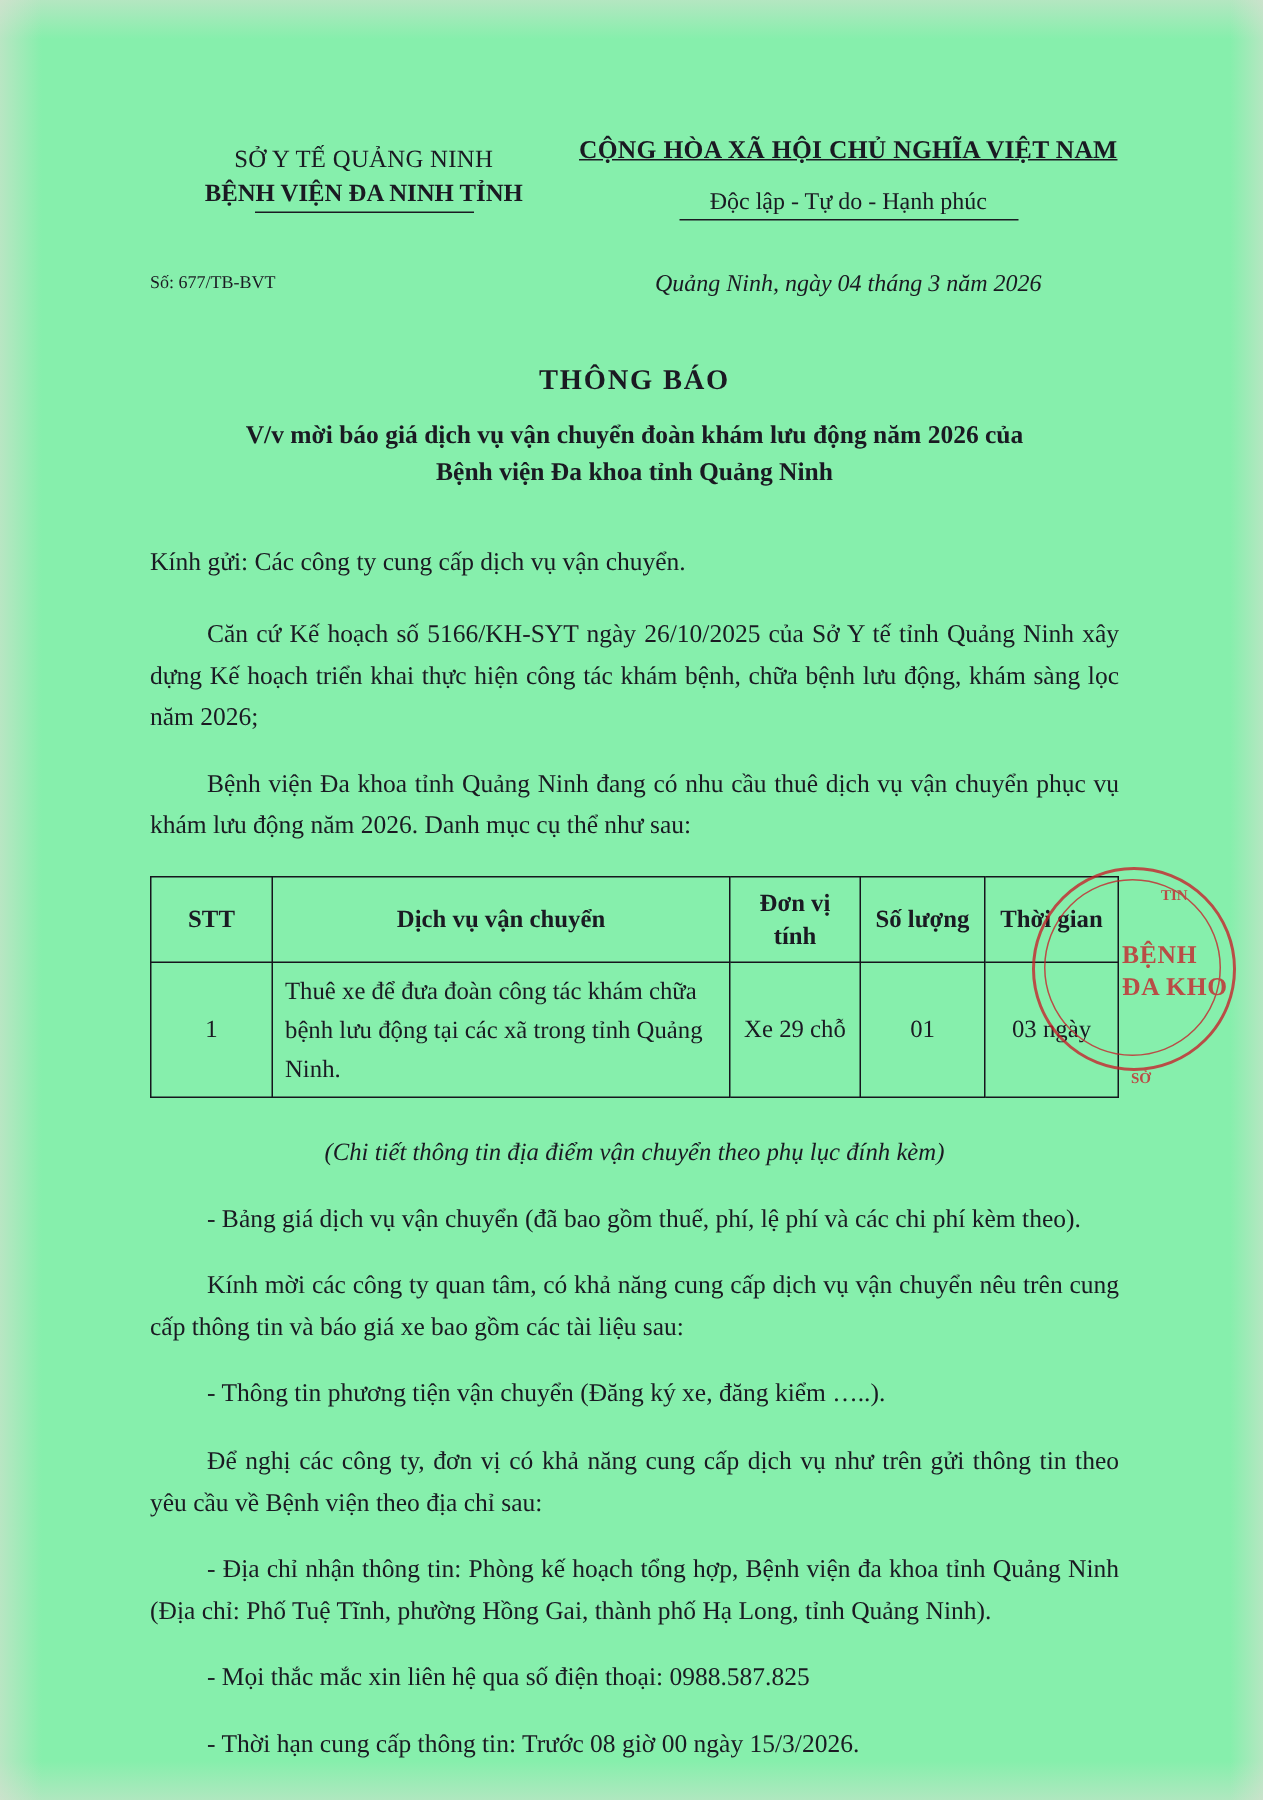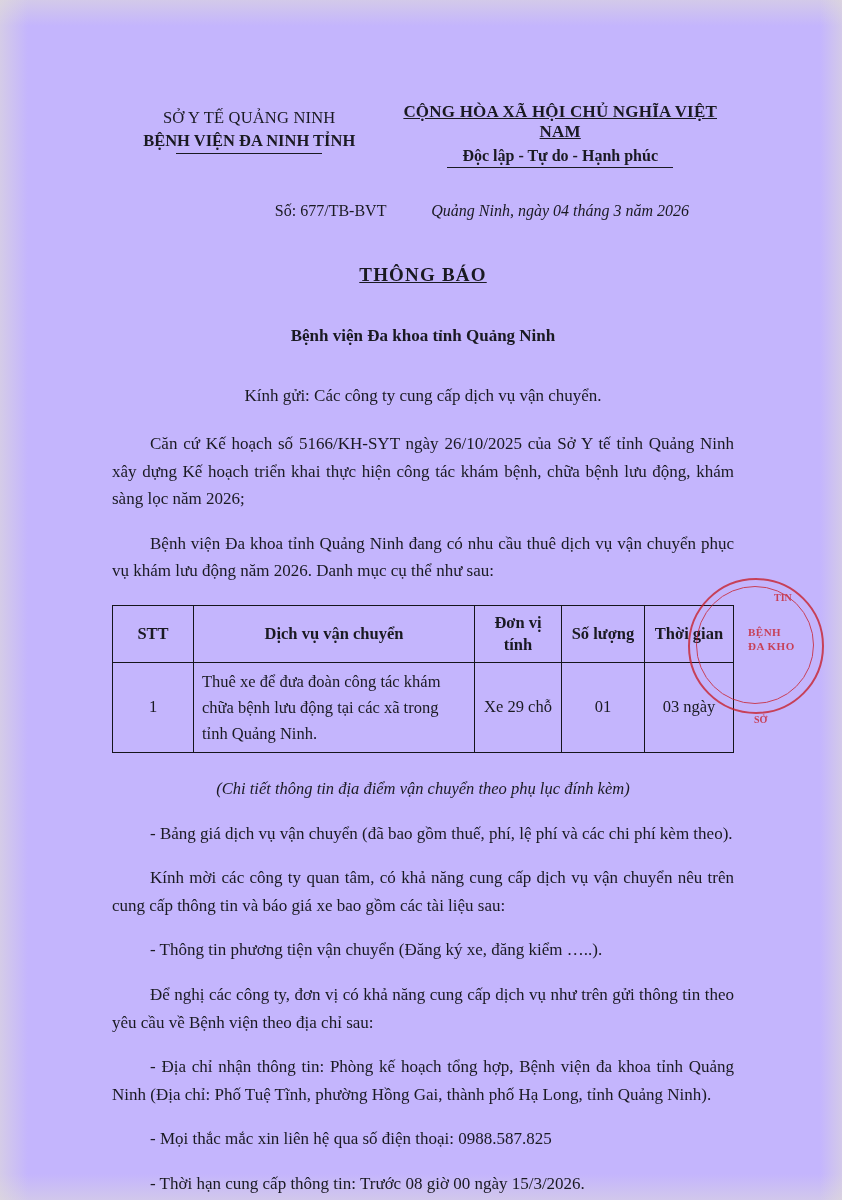--- a/index.html
+++ b/index.html
@@ -11,22 +11,22 @@
     height: 1200px;
     background: #ffffff;
     font-family: "Liberation Serif", serif;
     color: #1a1a22;
     position: relative;
     overflow: hidden;
   }
   .page {
     position: absolute;
     inset: 0;
-    background: #c4b5fd;
-    padding: 16px;
+    background: #86efac;
+    padding: 4px;
   }
   
   .page::before {
     content: "";
     position: absolute;
     inset: 0;
     background:
       linear-gradient(90deg, rgba(226,222,214,0.55) 0px, rgba(255,255,255,0) 28px),
       linear-gradient(270deg, rgba(226,222,214,0.5) 0px, rgba(255,255,255,0) 22px),
       linear-gradient(180deg, rgba(226,222,214,0.5) 0px, rgba(255,255,255,0) 26px),
@@ -63,70 +63,69 @@
     text-align: center;
   }
   .nation-line1 {
     font-size: 17px;
     font-weight: bold;
     letter-spacing: 0.2px;
     text-decoration: underline;
   }
   .nation-line2 {
     font-size: 16px;
-    font-weight: bold;
-    margin-top: 5px;
+    font-weight: normal;
+    margin-top: 16px;
   }
   .rule {
     height: 1px;
     background: #1a1a22;
     margin: 2px auto 0;
   }
   .rule-org { width: 146px; }
   .rule-nation { width: 226px; }
 
   .sub-header {
     display: flex;
     align-items: flex-start;
     justify-content: space-between;
     margin-top: 34px;
   }
   .doc-number {
     width: 300px;
-    text-align: right;
-    font-size: 16px;
+    text-align: left;
+    font-size: 12px;
   }
   .doc-place-date {
     width: 380px;
     text-align: center;
     font-size: 16px;
     font-style: italic;
   }
 
   
   .title-block {
     text-align: center;
     margin-top: 44px;
   }
   .title-main {
     font-size: 19px;
     font-weight: bold;
     letter-spacing: 1.2px;
-    text-decoration: underline;
   }
   .title-sub {
     font-size: 17px;
     font-weight: bold;
     margin-top: 13px;
     line-height: 1.45;
     padding: 0 36px;
   }
 
   .addressee {
-    text-align: center;
+    text-align: left;
     font-size: 17px;
     margin-top: 38px;
   }
 
   
   .body-text {
     margin-top: 24px;
     font-size: 17px;
     line-height: 1.62;
     text-align: justify;
@@ -205,21 +204,21 @@
     top: 8px;
     width: 116px;
     height: 116px;
     border: 1px solid #c8202a;
     border-radius: 50%;
   }
   .stamp .txt {
     position: absolute;
     left: 8px;
     top: 48px;
-    font-size: 11px;
+    font-size: 17px;
     font-weight: bold;
     letter-spacing: 0.5px;
     line-height: 1.25;
   }
   .stamp .txt-top {
     position: absolute;
     left: 34px;
     top: 14px;
     font-size: 10px;
     font-weight: bold;
@@ -253,21 +252,21 @@
     </div>
 
     <div class="sub-header">
       <div class="doc-number">Số: 677/TB-BVT</div>
       <div class="doc-place-date">Quảng Ninh, ngày 04 tháng 3  năm 2026</div>
     </div>
 
     <div class="title-block">
       <div class="title-main">THÔNG BÁO</div>
       <div class="title-sub">
-        <br>
+        <span>V/v mời báo giá dịch vụ vận chuyển đoàn khám lưu động năm 2026 của</span><br>
         <span>Bệnh viện Đa khoa tỉnh Quảng Ninh</span>
       </div>
     </div>
 
     <div class="addressee">Kính gửi: Các công ty cung cấp dịch vụ vận chuyển.</div>
 
     <div class="body-text">
       <p class="para">Căn cứ Kế hoạch số 5166/KH-SYT ngày 26/10/2025 của Sở Y tế tỉnh Quảng Ninh xây dựng Kế hoạch triển khai thực hiện công tác khám bệnh, chữa bệnh lưu động, khám sàng lọc năm 2026;</p>
       <p class="para">Bệnh viện Đa khoa tỉnh Quảng Ninh đang có nhu cầu thuê dịch vụ vận chuyển phục vụ khám lưu động năm 2026. Danh mục cụ thể như sau:</p>
 

